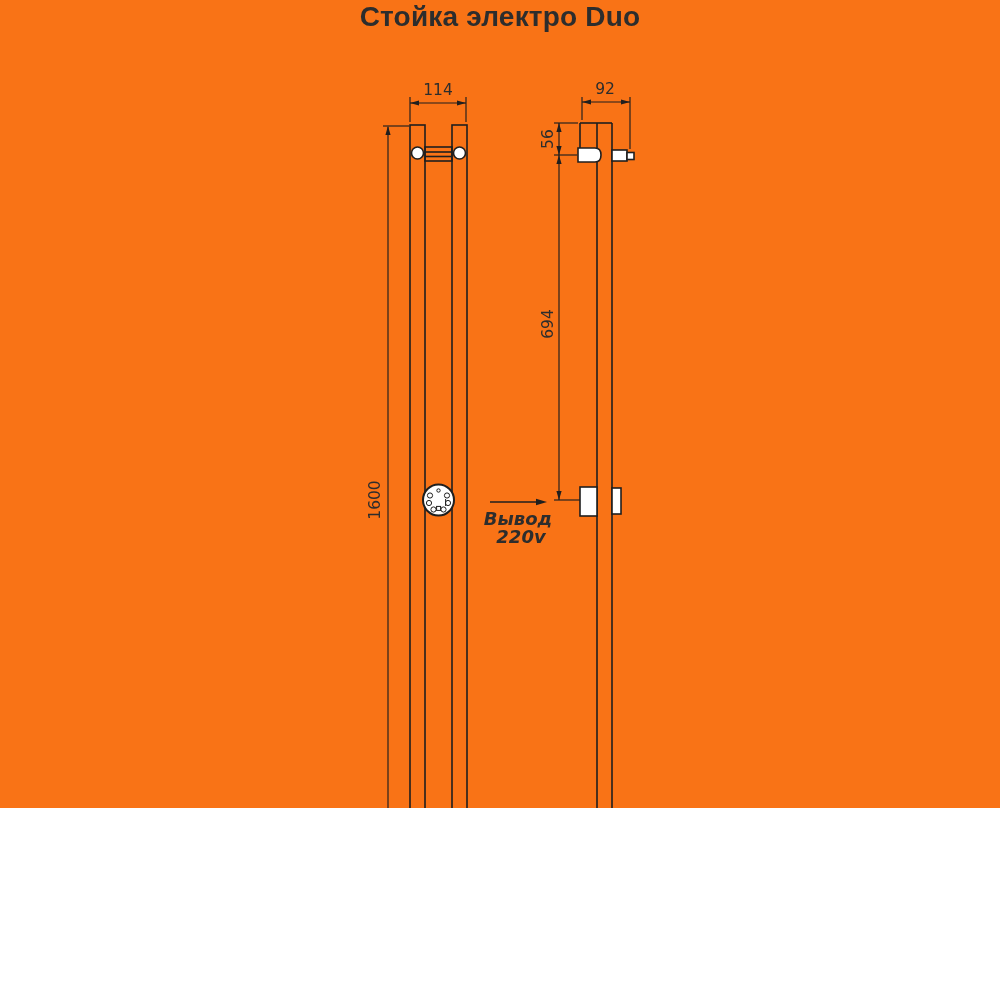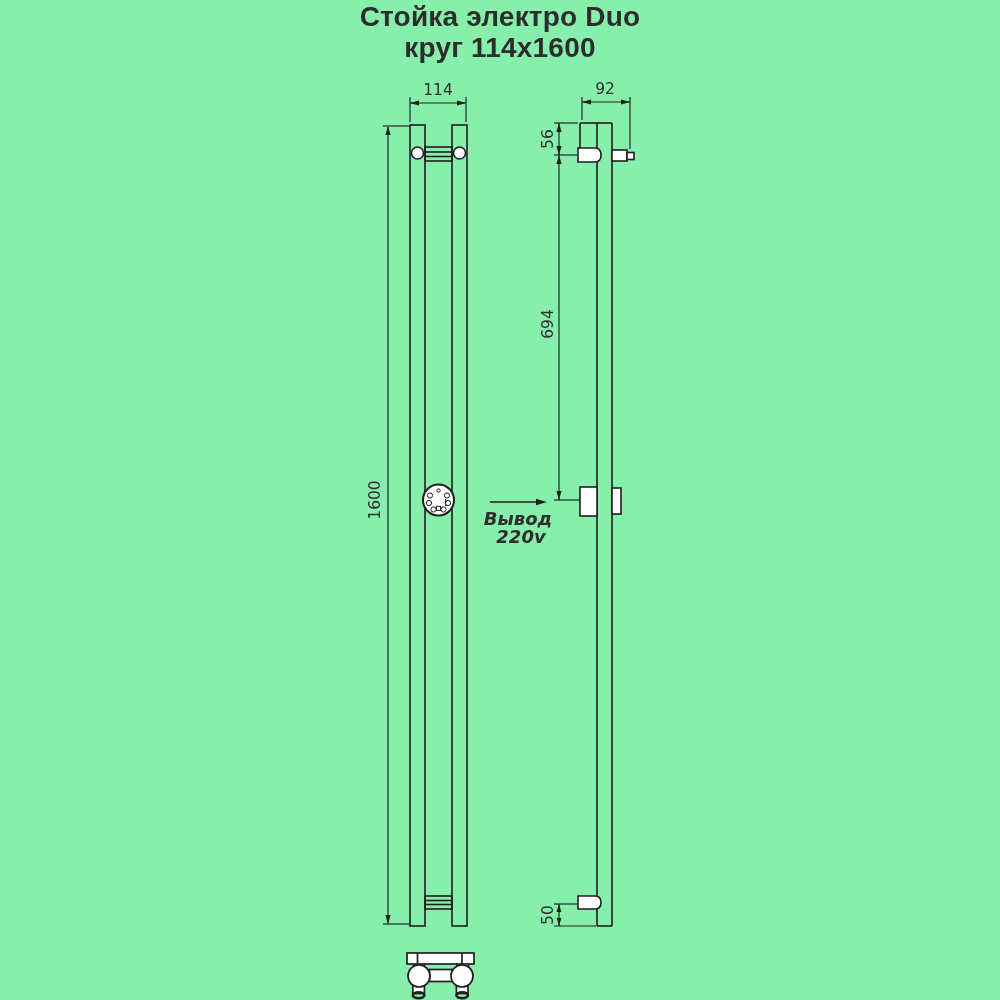--- a/index.html
+++ b/index.html
@@ -1,31 +1,30 @@
 <!DOCTYPE html>
 <html><head>
 <meta charset="utf-8">
 <style>
   html,body{margin:0;padding:0;}
   body{background:#ffffff;font-family:"Liberation Sans","DejaVu Sans",sans-serif;}
-  .canvas{position:relative;width:1000px;height:1000px;background:#86efac;overflow:hidden;}
+  .canvas{position:relative;width:1000px;height:808px;background:#f97316;overflow:hidden;}
   .title{position:absolute;top:1px;left:0;width:1000px;text-align:center;
          color:#2d2d2d;font-weight:700;font-size:28px;line-height:31px;letter-spacing:.2px;}
   svg{position:absolute;top:0;left:0;}
   .dim-text{font-family:"DejaVu Sans",sans-serif;font-size:15.5px;fill:#2d2d2d;}
   .note-text{font-family:"DejaVu Sans",sans-serif;font-size:18px;font-style:italic;font-weight:700;fill:#2d2d2d;}
 </style>
 </head>
 <body>
 
 <div class="canvas">
 
   <div class="title">
     <div>Стойка электро Duo</div>
-    <div>круг 114x1600</div>
   </div>
 
   <svg width="1000" height="1000" viewBox="0 0 1000 1000">
 
     <g stroke="#1f1f1f" stroke-width="1.6" fill="none">
       <rect x="410" y="125" width="15" height="801"></rect>
       <rect x="452" y="125" width="15" height="801"></rect>
       <rect x="425" y="147" width="27" height="14"></rect>
       <line x1="425" y1="152" x2="452" y2="152"></line>
       <line x1="425" y1="156.5" x2="452" y2="156.5"></line>

